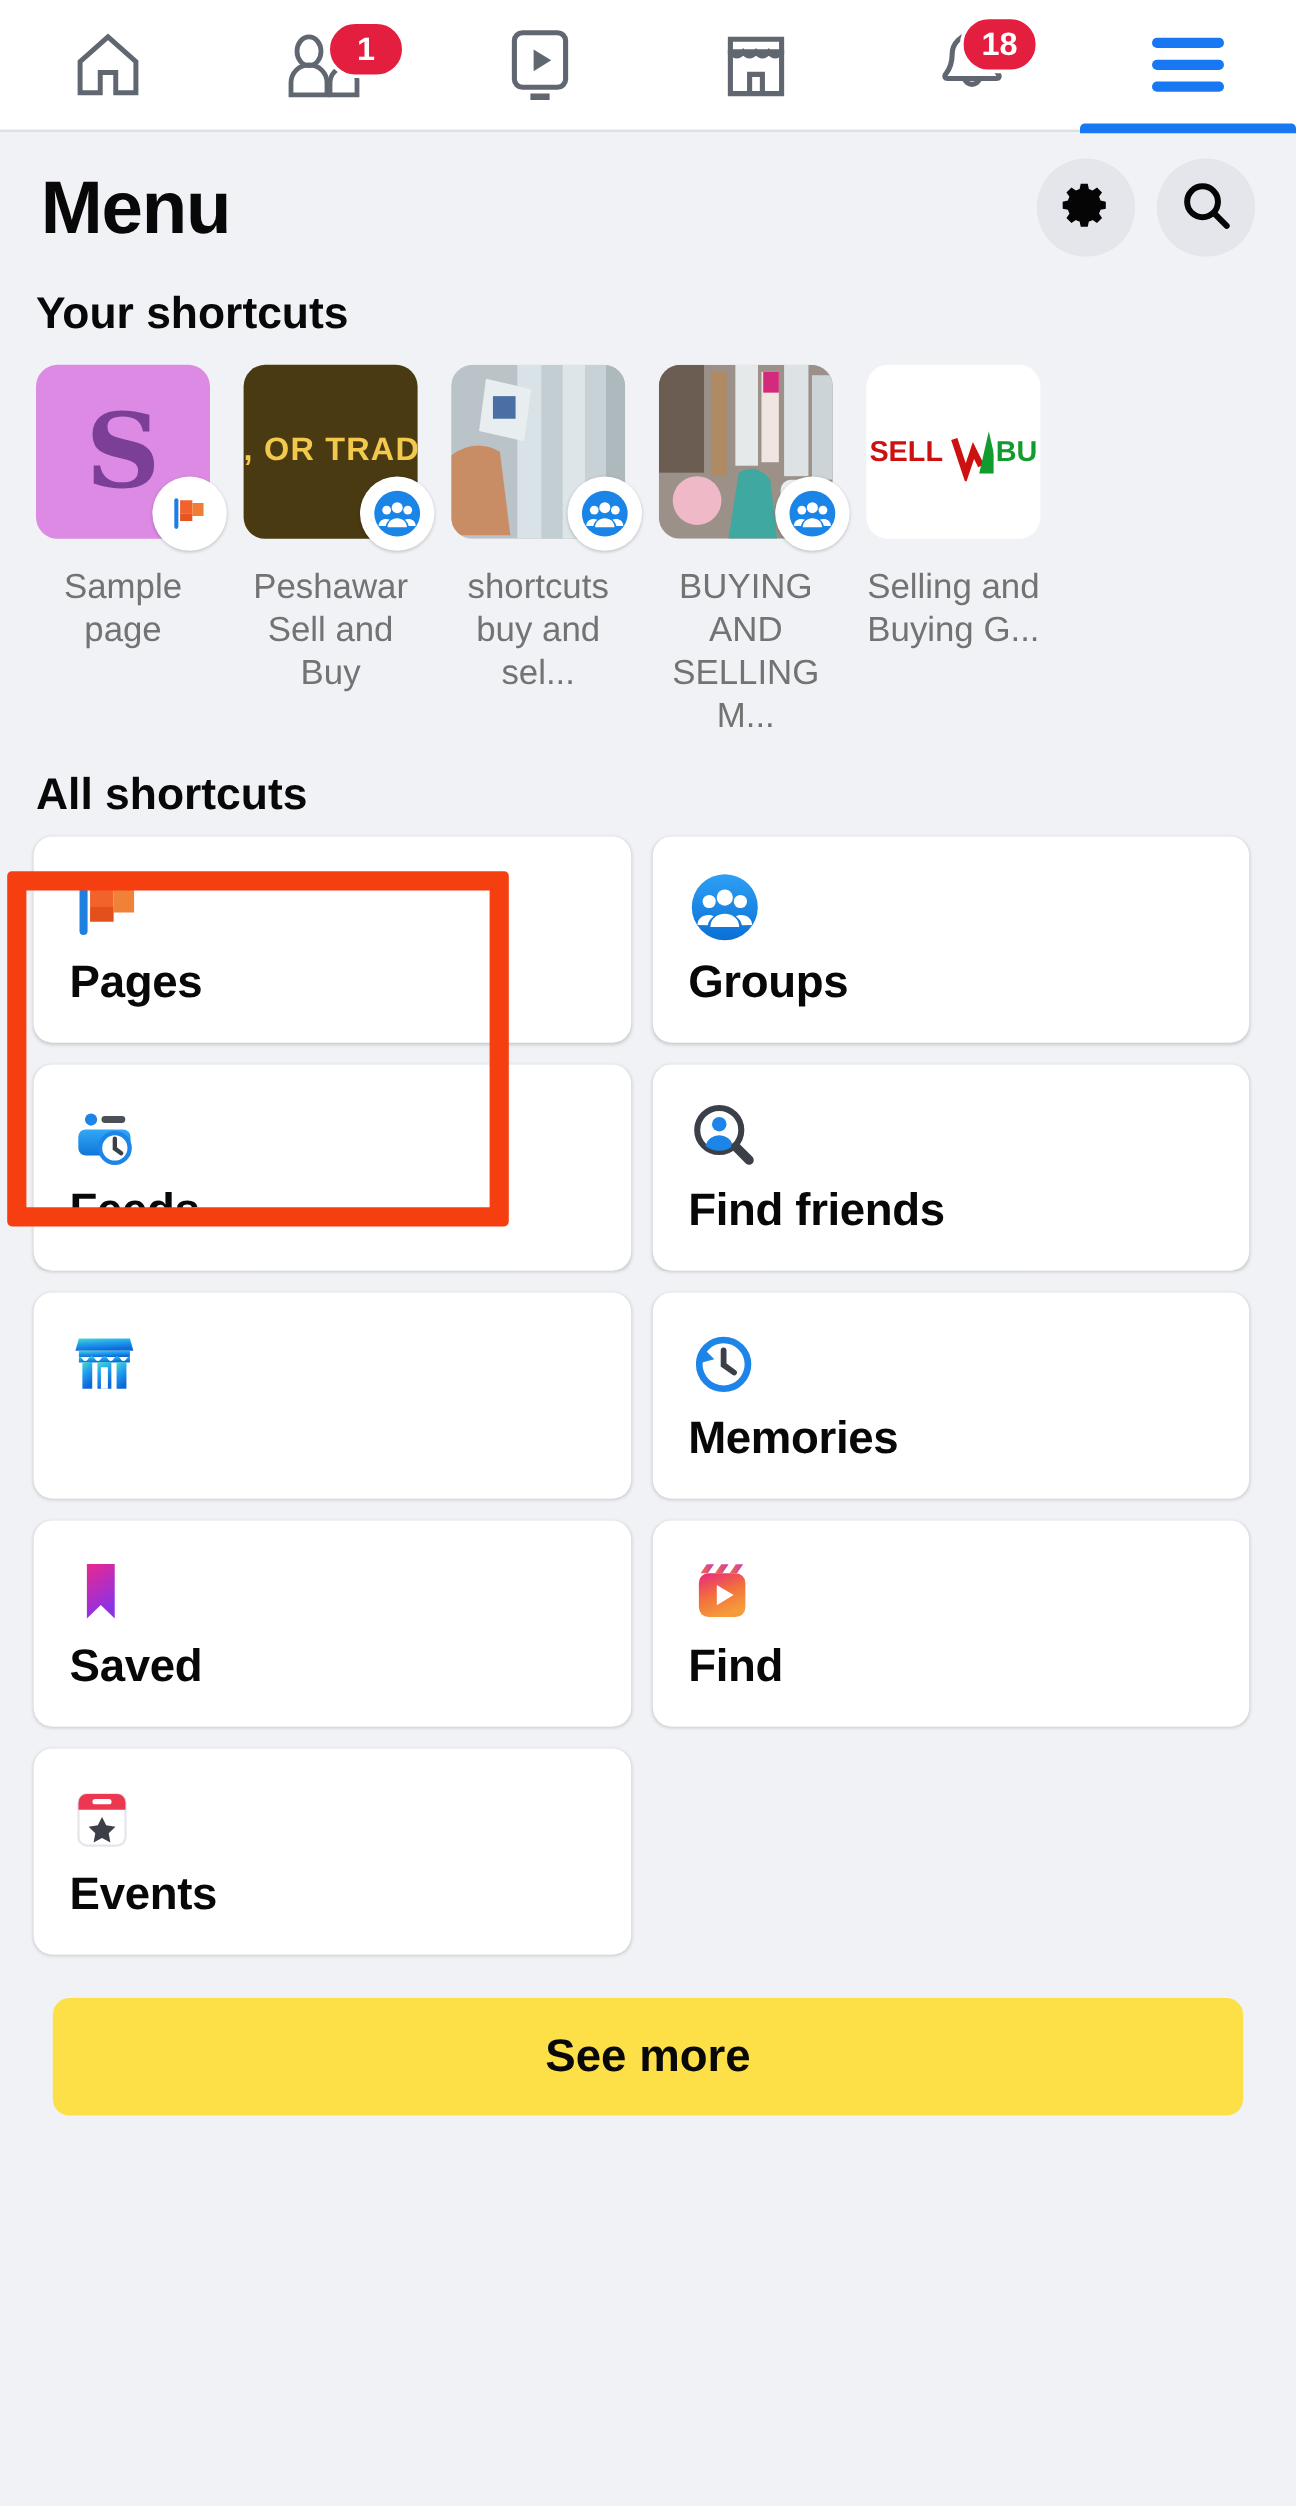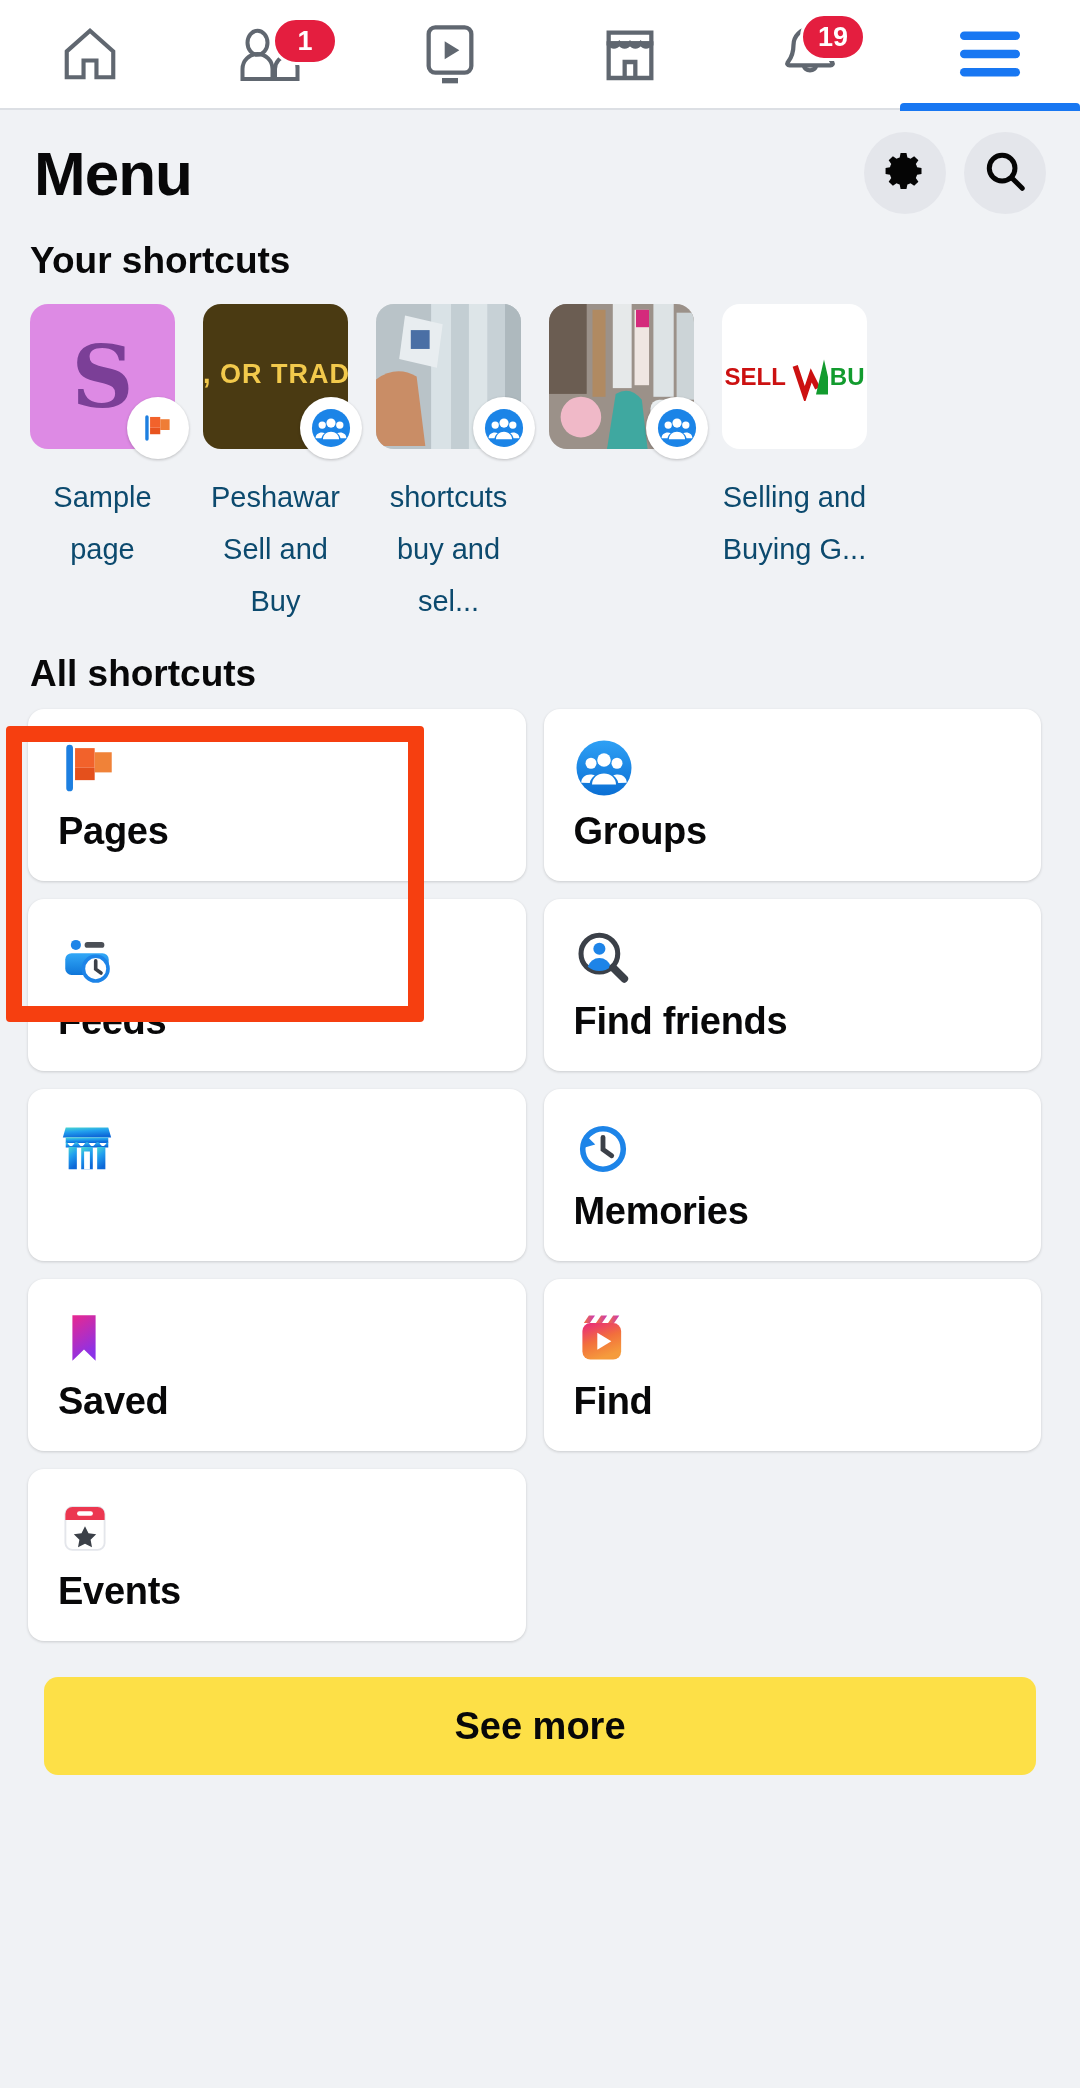--- a/index.html
+++ b/index.html
@@ -145,22 +145,22 @@
     border-radius: 50%;
     background: #fff;
     display: flex;
     align-items: center;
     justify-content: center;
     box-shadow: 0 1px 3px rgba(0,0,0,.22);
   }
   .shortcut-label {
     margin-top: 22px;
     font-size: 29px;
-    line-height: 52px;
-    color: #0c4a6e;
+    line-height: 36px;
+    color: #737373;
     text-align: center;
     word-break: break-word;
   }
 
   
   .grid {
     display: grid;
     grid-template-columns: 1fr 1fr;
     gap: 18px;
     padding: 14px 39px 0 28px;
@@ -255,21 +255,21 @@
       </span>
     </div>
 
     <div class="nav-item">
       <span>
         <svg width="62" height="64" viewBox="0 0 22 24" fill="none" stroke="#606770" stroke-width="1.6">
           <path d="M11 2.5 a6.2 6.2 0 0 0 -6.2 6.2 c0 4 -1.6 5.6 -2.2 6.5 c-.3.5 0 1.1 .7 1.1 h15.4 c.7 0 1 -.6 .7 -1.1 c-.6 -.9 -2.2 -2.5 -2.2 -6.5 A6.2 6.2 0 0 0 11 2.5 z"></path>
           <path d="M8.6 16.3 a2.5 2.5 0 0 0 4.8 0"></path>
         </svg>
       </span>
-      <span class="nav-badge badge-bell">19</span>
+      <span class="nav-badge badge-bell">18</span>
     </div>
 
     <div class="nav-item">
       <span>
         <svg width="66" height="50" viewBox="0 0 26 20">
           <rect x="1" y="1" width="24" height="3.4" rx="1.7" fill="#1877f2"></rect>
           <rect x="1" y="8.3" width="24" height="3.4" rx="1.7" fill="#1877f2"></rect>
           <rect x="1" y="15.6" width="24" height="3.4" rx="1.7" fill="#1877f2"></rect>
         </svg>
       </span>
@@ -393,20 +393,21 @@
             <circle cx="12" cy="12" r="10.4" fill="#1b84e7"></circle>
             <circle cx="12" cy="9.3" r="2.5" fill="#fff"></circle>
             <circle cx="7.2" cy="10.4" r="2" fill="#fff"></circle>
             <circle cx="16.8" cy="10.4" r="2" fill="#fff"></circle>
             <path d="M7.6 18.2c0-2.4 2-4.1 4.4-4.1s4.4 1.7 4.4 4.1z" fill="#fff"></path>
             <path d="M3.6 17.6c0-1.9 1.5-3.1 3.4-3.1.6 0 1.1.1 1.6.3-1 .7-1.6 1.7-1.8 2.8z" fill="#fff"></path>
             <path d="M20.4 17.6c0-1.9-1.5-3.1-3.4-3.1-.6 0-1.1.1-1.6.3 1 .7 1.6 1.7 1.8 2.8z" fill="#fff"></path>
           </svg>
         </div>
       </div>
+      <div class="shortcut-label">BUYING AND SELLING M...</div>
     </div>
 
     <div class="shortcut">
       <div class="thumb-wrap">
         <div class="thumb" style="background:#ffffff">
           <div class="sellbuy">
             <span class="s1">SELL</span>
             <svg width="40" height="48" viewBox="0 0 24 30" style="margin:0 2px">
               <path d="M4 8 L10 26 L14 14 L18 22" stroke="#cc1111" stroke-width="3.4" fill="none"></path>
               <path d="M17 26 L22 4 L27 26 z" fill="#129b2e"></path>

